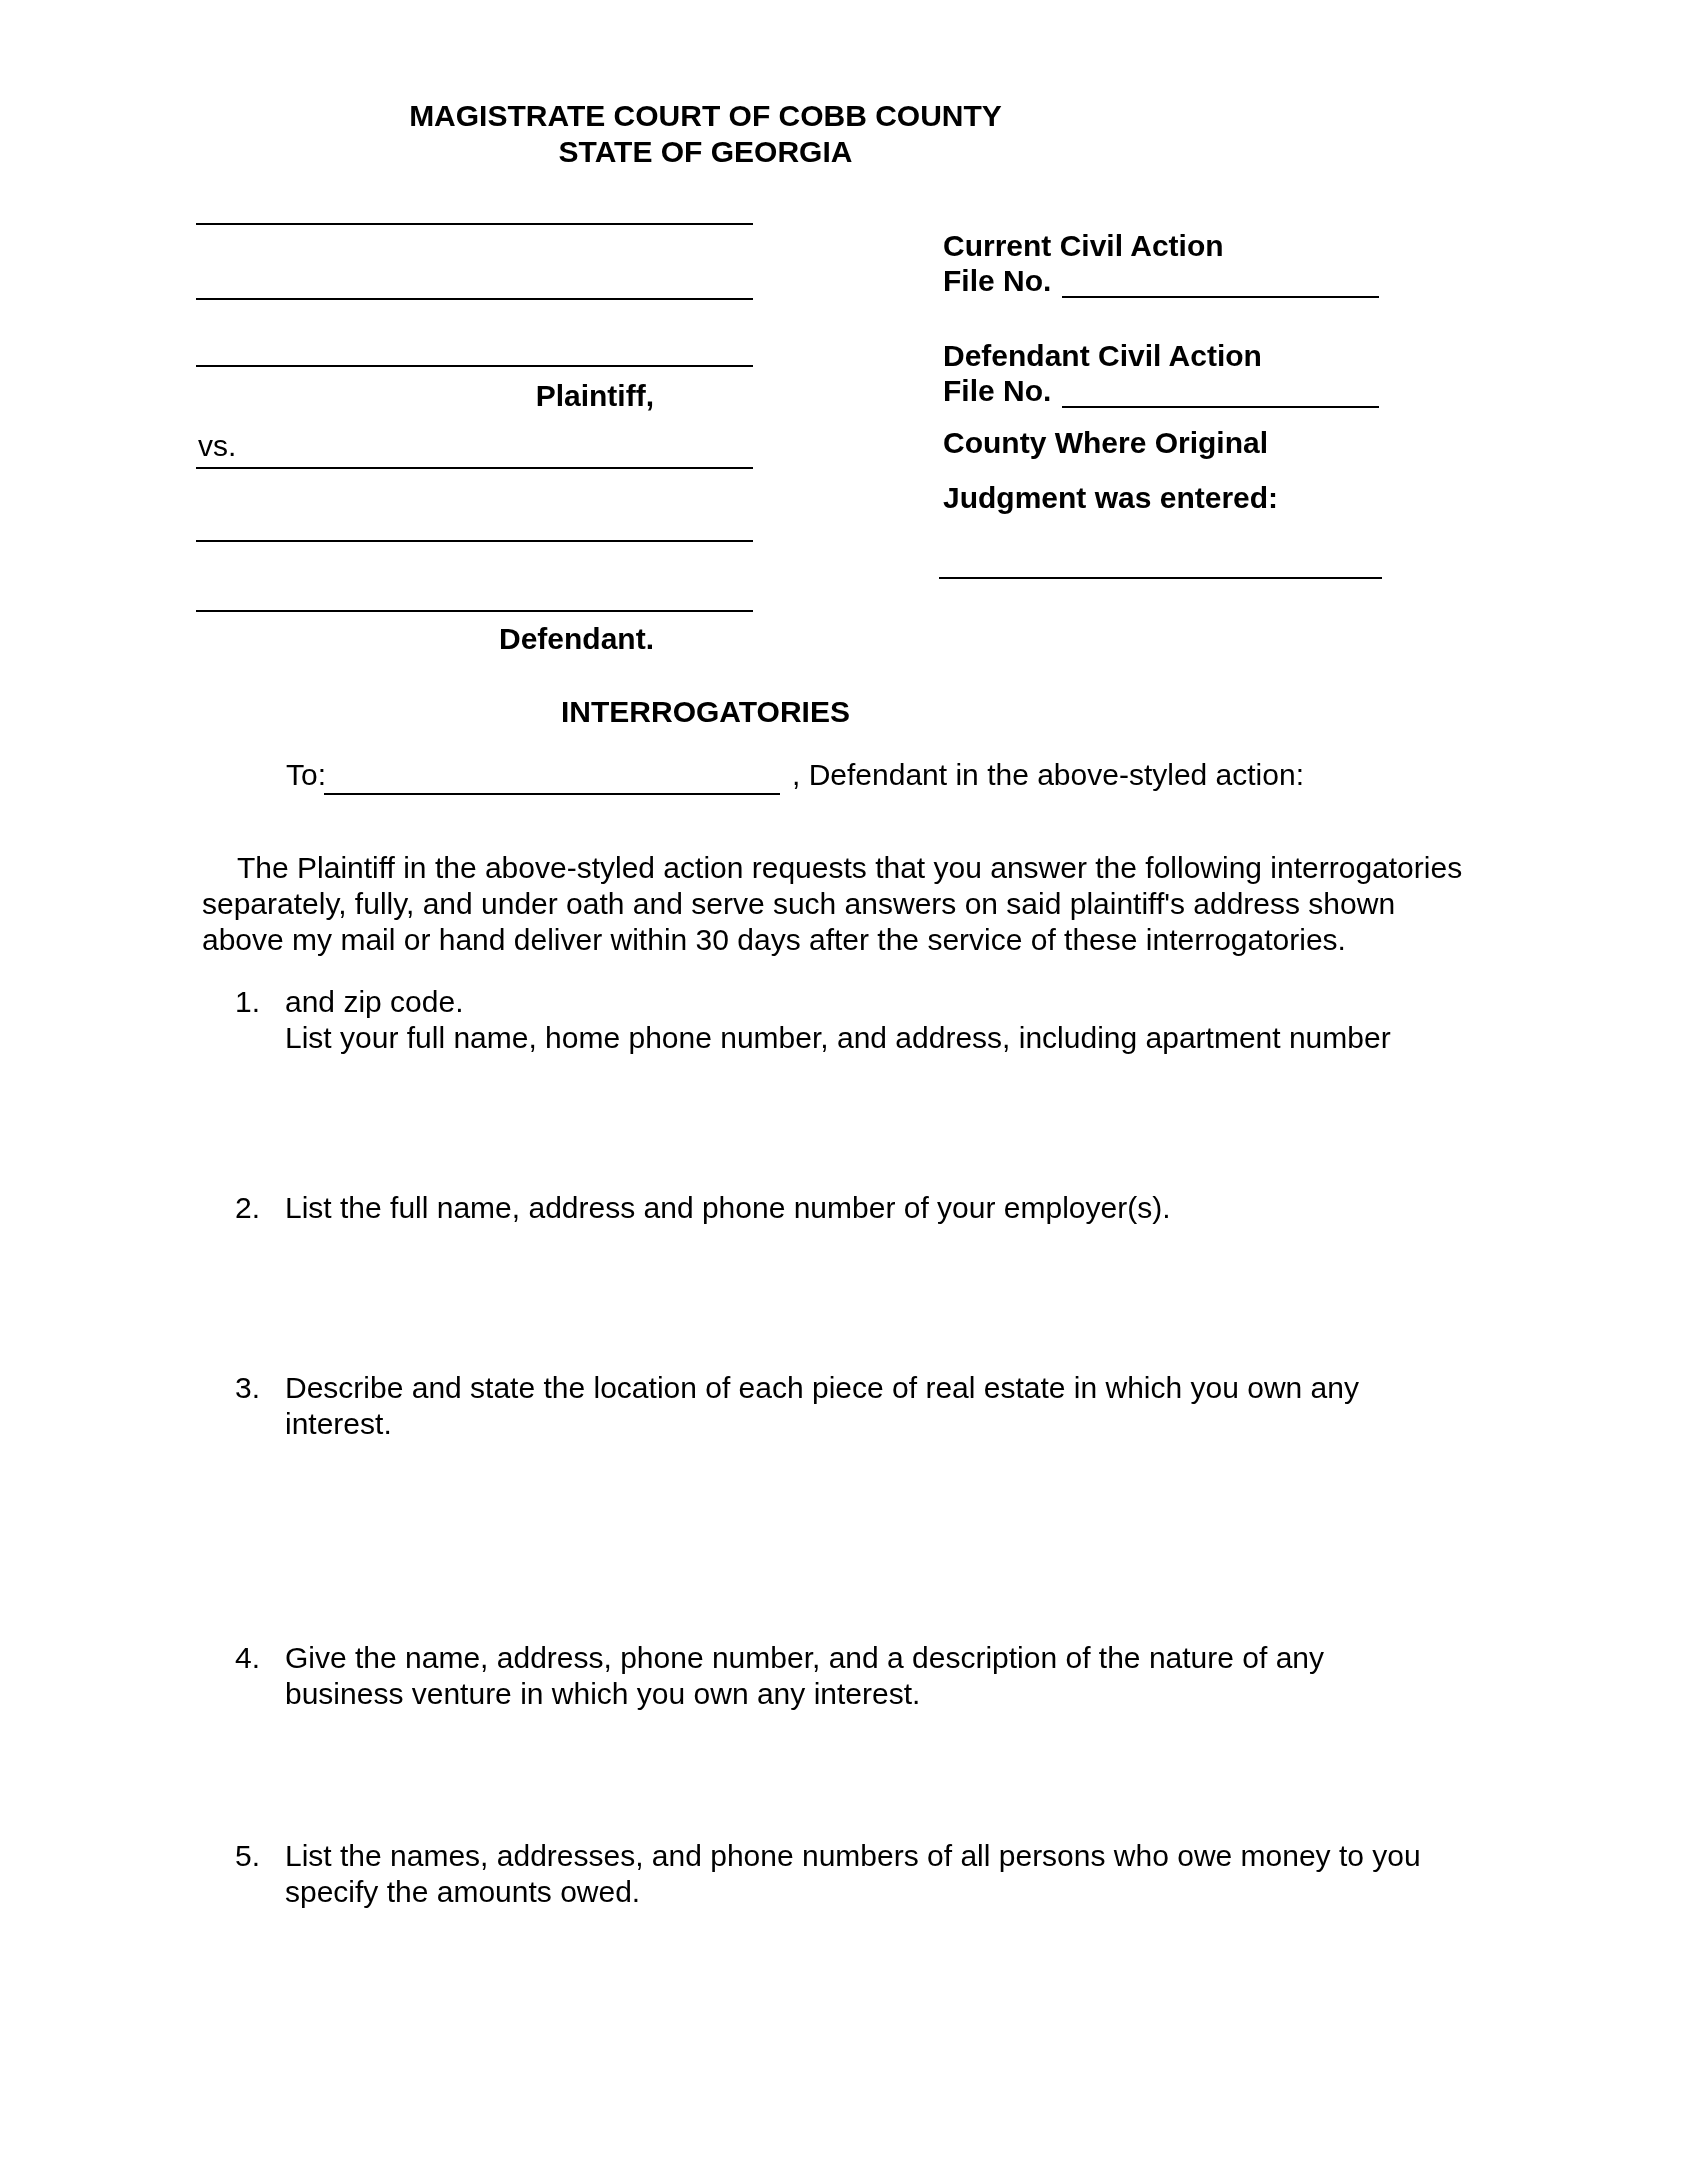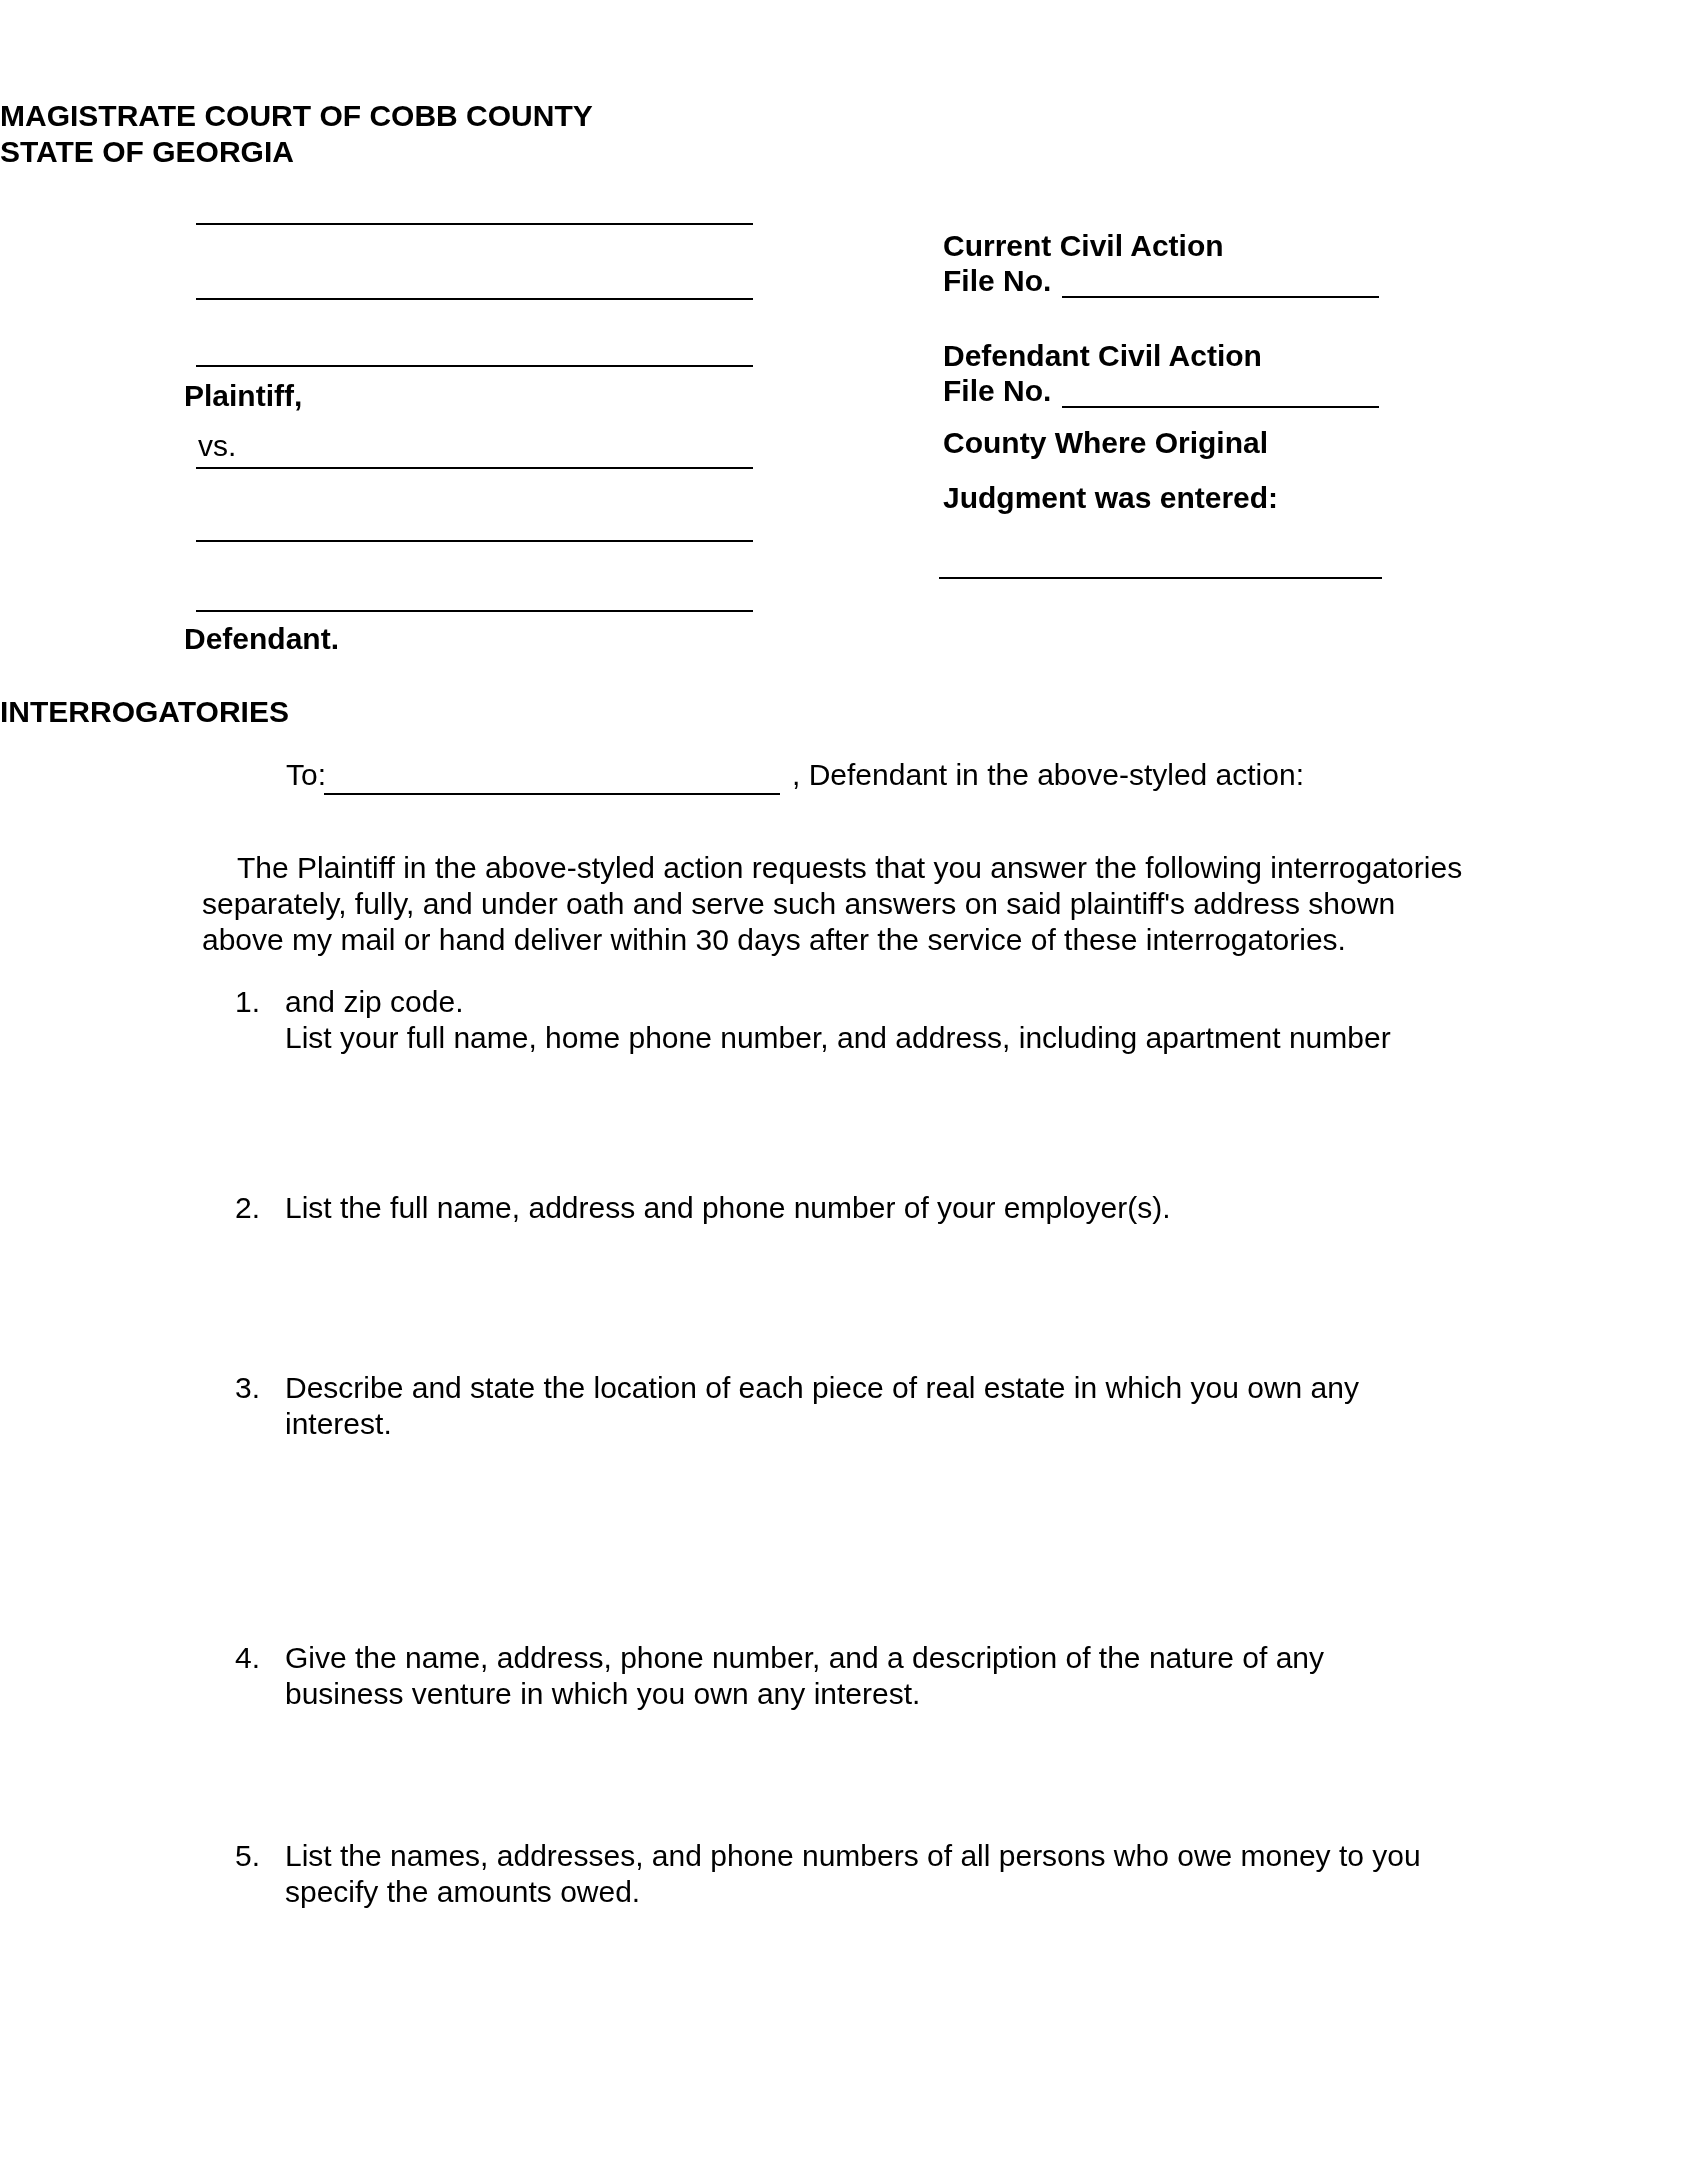--- a/index.html
+++ b/index.html
@@ -9,22 +9,22 @@
     background:#ffffff;
     color:#000000;
     font-family:"Liberation Sans","DejaVu Sans",sans-serif;
     font-size:30px;
     line-height:36px;
     overflow:hidden;
   }
   .t { position:absolute; white-space:nowrap; }
   .b { font-weight:bold; }
   .line { position:absolute; border-top:2px solid #000; height:0; }
-  .center { left:0; width:1411px; text-align:left; white-space:normal; }
-  .cap-right { left:184px; width:557px; box-sizing:border-box; padding-right:99px; text-align:left; }
+  .center { left:0; width:1411px; text-align:center; white-space:normal; }
+  .cap-right { left:196px; width:557px; box-sizing:border-box; padding-right:99px; text-align:right; }
   .item { position:absolute; left:235px; display:flex; }
   .item .num { width:50px; flex:0 0 50px; }
   .item .lines div { white-space:nowrap; }
   .par div { white-space:nowrap;margin-left:6px; }
   .par .indent { padding-left:35px; }
 </style>
 </head>
 <body>
 
 <div id="page">

